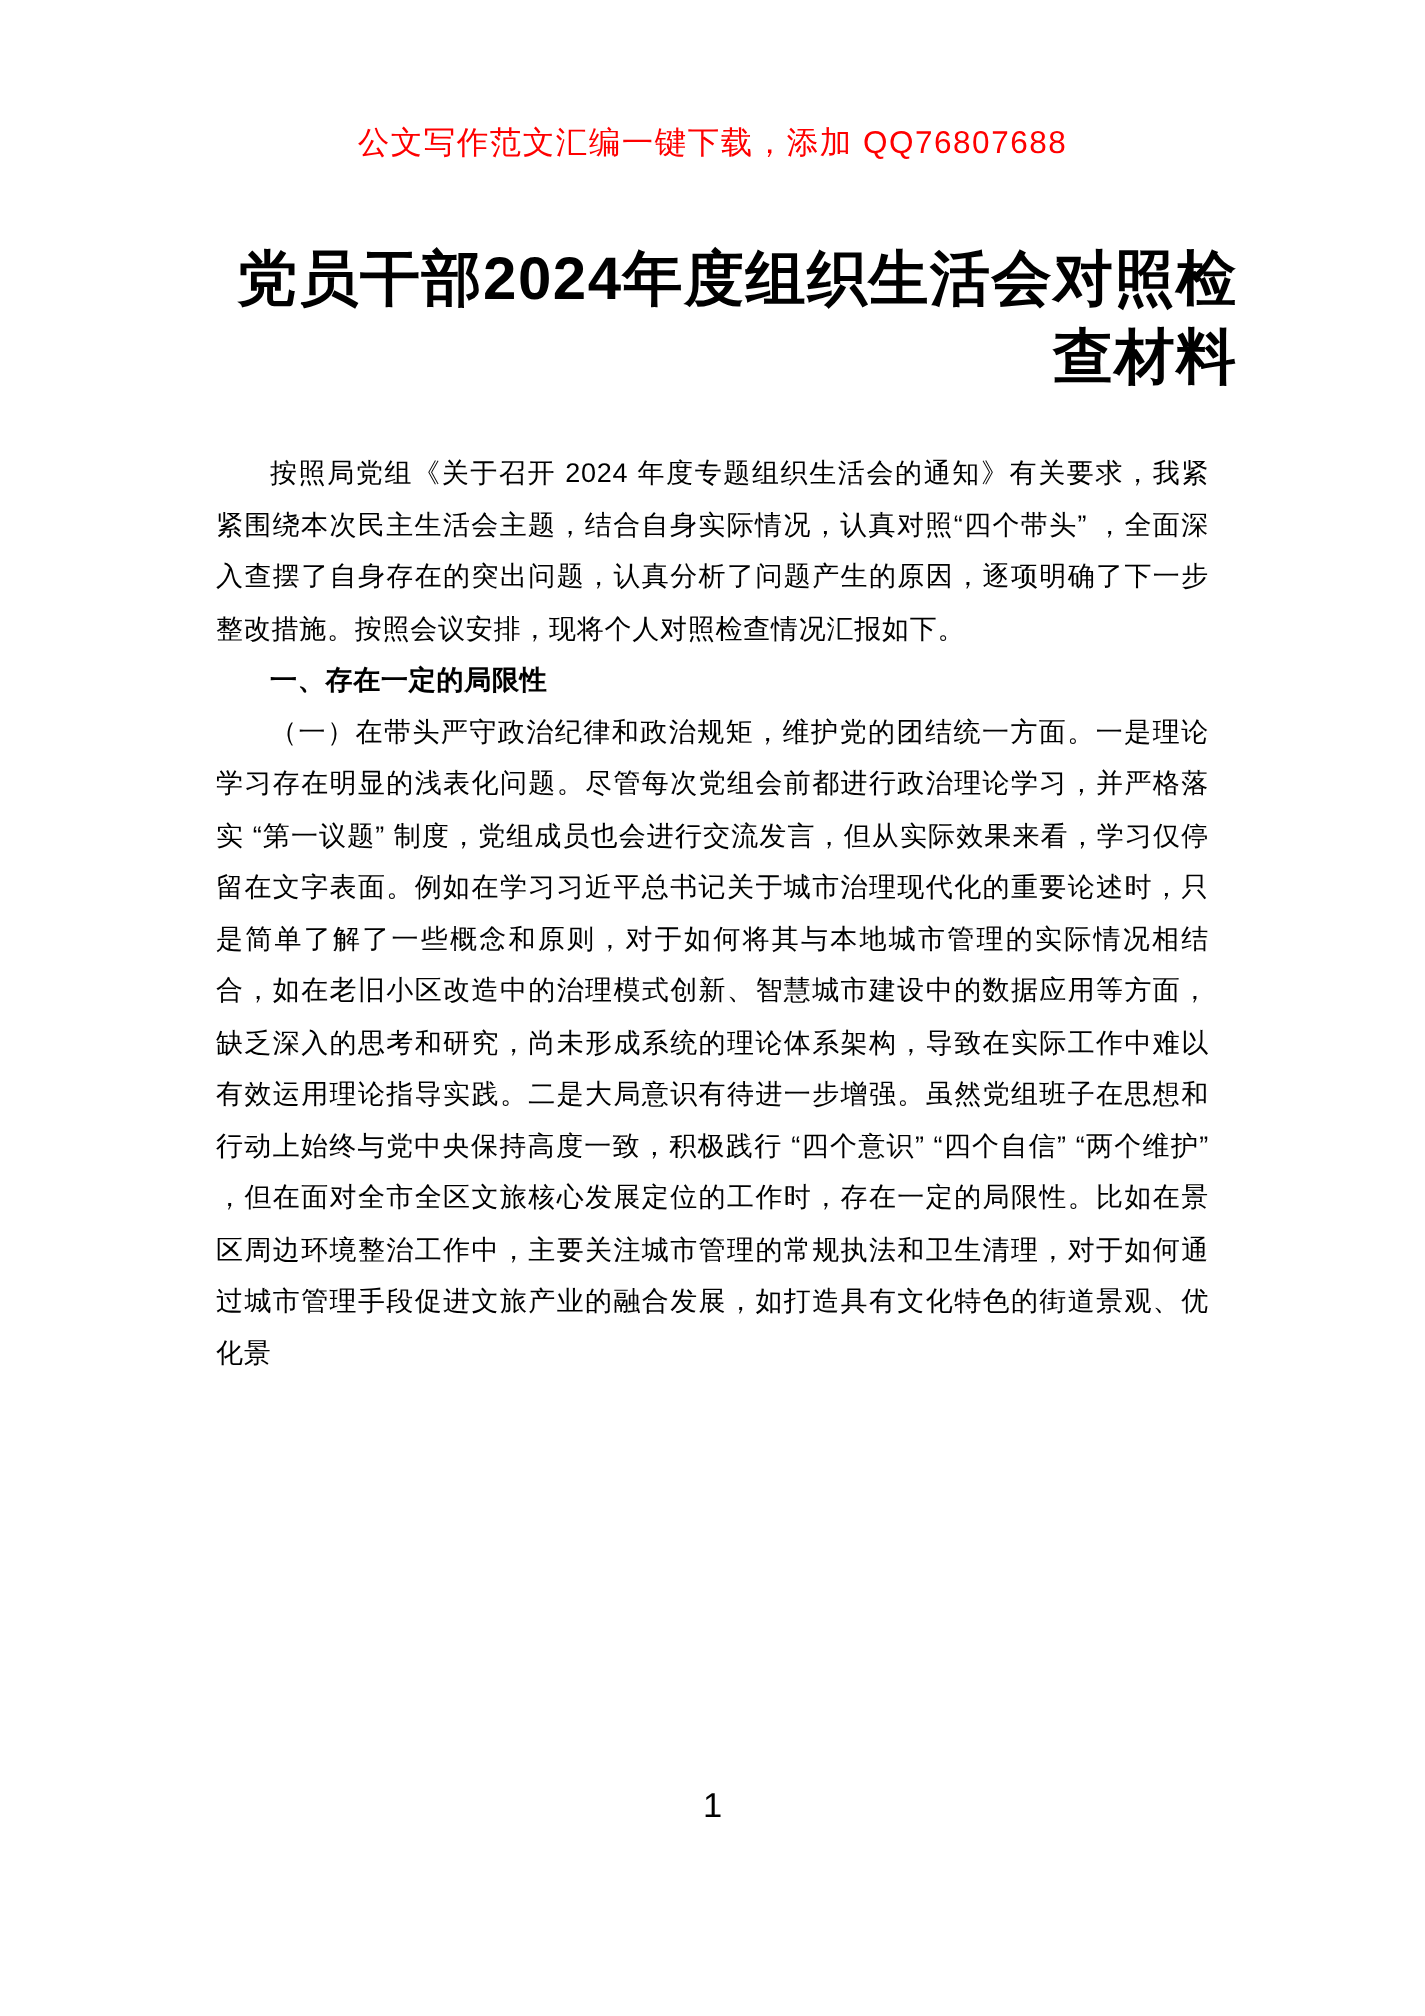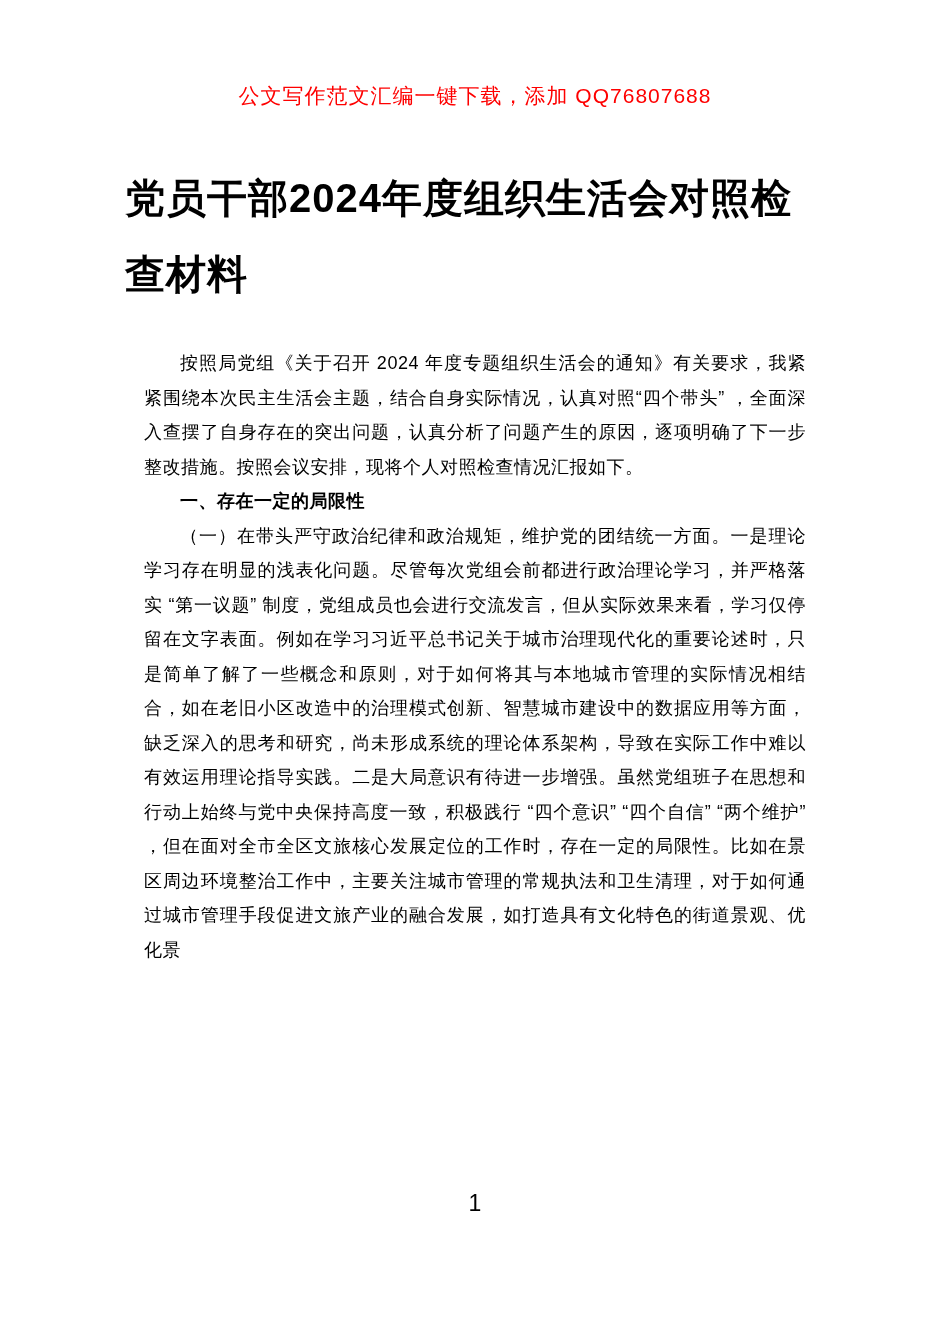--- a/index.html
+++ b/index.html
@@ -23,23 +23,23 @@
     font-size: 21px;
     line-height: 28px;
     font-weight: 400;
     color: #fe0000;
     letter-spacing: 1px;
   }
   .doc-title {
     width: 700px;
     margin: 50px auto 0 auto;
     font-size: 40px;
-    line-height: 76px;
+    line-height: 52px;
     font-weight: 700;
-    text-align: left;
+    text-align: right;
     letter-spacing: 1px;
   }
   .doc-body {
     width: 662px;
     margin: 34px auto 0 auto;
     font-size: 18px;
     line-height: 34.5px;
     font-weight: 500;
     text-align: justify;
     letter-spacing: 0.5px;

